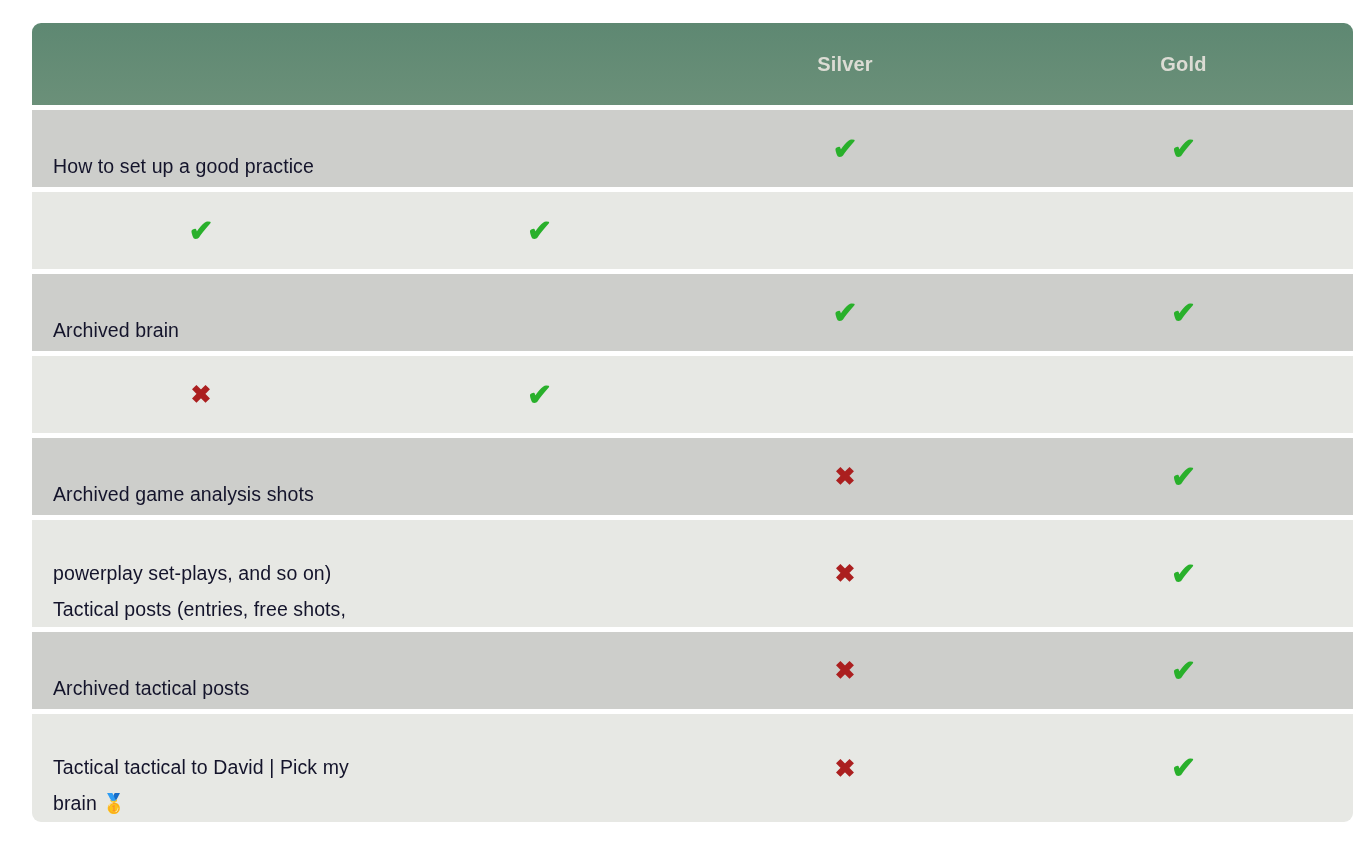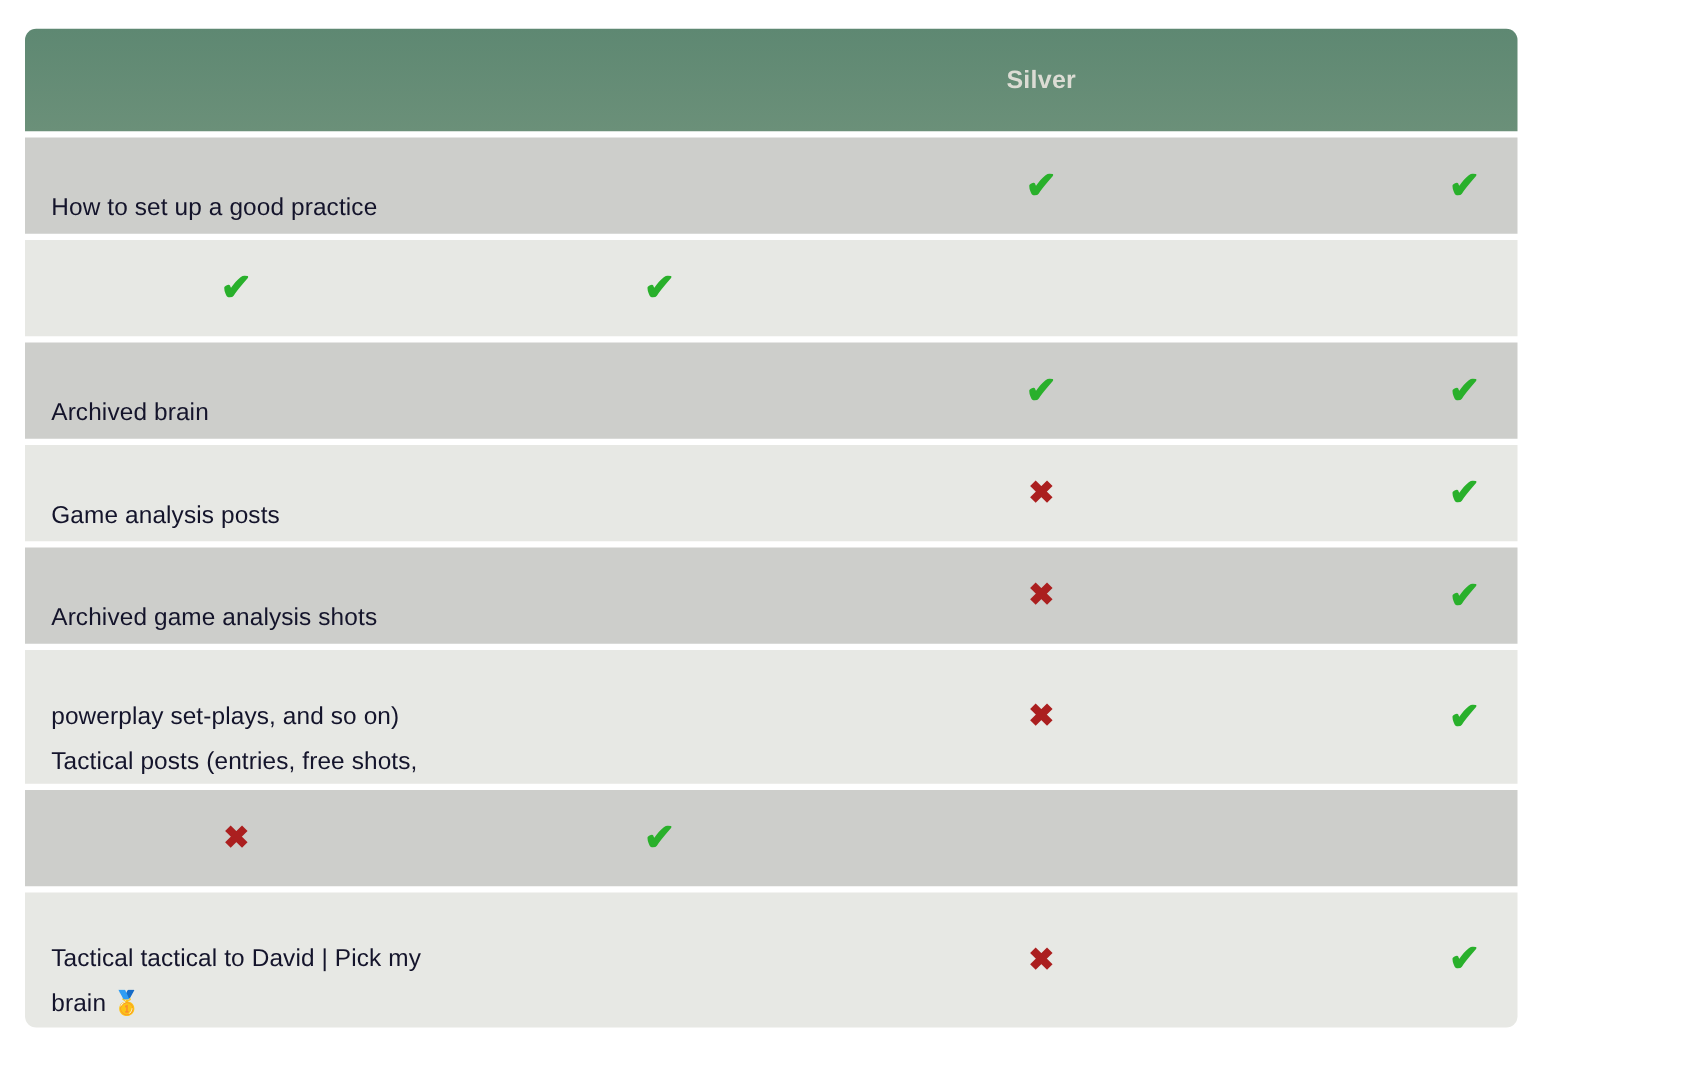--- a/index.html
+++ b/index.html
@@ -9,23 +9,23 @@
   }
   body {
     width: 1353px;
     height: 852px;
     font-family: "Liberation Sans", sans-serif;
     overflow: hidden;
   }
 
   .table-wrap {
     position: absolute;
-    left: 20px;
+    left: 32px;
     top: 23px;
-    width: 1194px;
+    width: 1321px;
   }
 
   
   .thead {
     display: flex;
     align-items: center;
     height: 82px;
     background: linear-gradient(180deg, #5e8872 0%, #6b9079 100%);
     border-radius: 9px 9px 0 0;
   }
@@ -94,20 +94,21 @@
   }
 </style>
 </head>
 <body>
 
 <div class="table-wrap">
 
   <div class="thead">
     <div class="th-feature"></div>
     <div class="th-col silver">Silver</div>
+    <div class="th-col gold">Gold</div>
   </div>
 
   <div class="rows" id="rows-container">
       <div class="row dark">
         <div class="cell-feature">
           <div>How to set up a good practice</div>
         </div>
         <div class="cell-mark"><span class="mark-yes">✔</span></div>
         <div class="cell-mark gold"><span class="mark-yes">✔</span></div>
       </div>
@@ -116,42 +117,42 @@
         <div class="cell-mark gold"><span class="mark-yes">✔</span></div>
       </div>
       <div class="row dark">
         <div class="cell-feature">
           <div>Archived brain</div>
         </div>
         <div class="cell-mark"><span class="mark-yes">✔</span></div>
         <div class="cell-mark gold"><span class="mark-yes">✔</span></div>
       </div>
       <div class="row light">
-        <div class="cell-feature">
-          <div>Game analysis posts</div>
-        </div>
         <div class="cell-mark"><span class="mark-no">✖</span></div>
         <div class="cell-mark gold"><span class="mark-yes">✔</span></div>
       </div>
       <div class="row dark">
         <div class="cell-feature">
           <div>Archived game analysis shots</div>
         </div>
         <div class="cell-mark"><span class="mark-no">✖</span></div>
         <div class="cell-mark gold"><span class="mark-yes">✔</span></div>
       </div>
       <div class="row light tall">
         <div class="cell-feature">
           <div>powerplay set-plays, and so on)</div>
           <div>Tactical posts (entries, free shots,</div>
         </div>
         <div class="cell-mark"><span class="mark-no">✖</span></div>
         <div class="cell-mark gold"><span class="mark-yes">✔</span></div>
       </div>
       <div class="row dark">
+        <div class="cell-feature">
+          <div>Archived tactical posts</div>
+        </div>
         <div class="cell-mark"><span class="mark-no">✖</span></div>
         <div class="cell-mark gold"><span class="mark-yes">✔</span></div>
       </div>
       <div class="row light tall last">
         <div class="cell-feature">
           <div>Tactical tactical to David | Pick my</div>
           <div>brain<span class="emoji"> 🥇</span></div>
         </div>
         <div class="cell-mark"><span class="mark-no">✖</span></div>
         <div class="cell-mark gold"><span class="mark-yes">✔</span></div>

